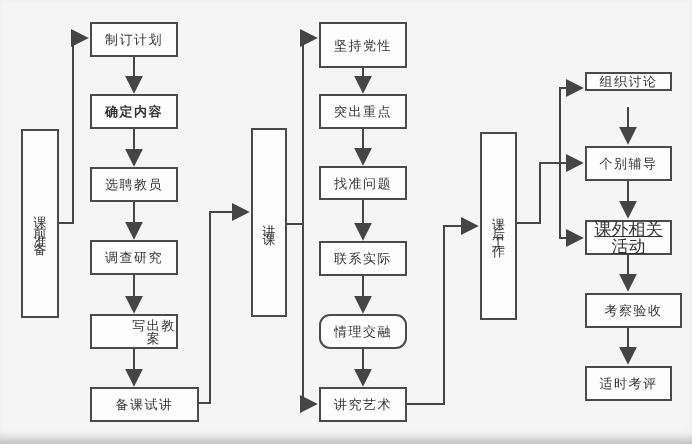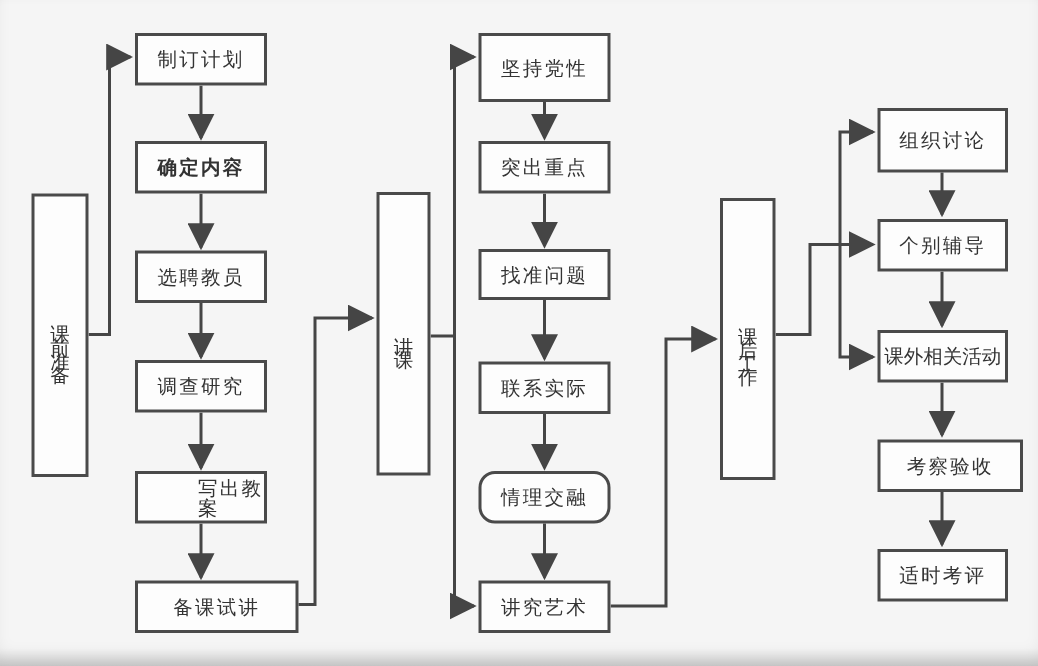--- a/index.html
+++ b/index.html
@@ -21,25 +21,27 @@
     position:absolute;
     box-sizing:border-box;
     border:2px solid #4a4a4a;
     background:#fdfdfd;
     color:#333;
     display:flex;
     align-items:center;
     justify-content:center;
     font-size:13px;
     letter-spacing:1.5px;
+    text-align:center;
     line-height:1;
   }
   .node.small{
-    font-size:13px;
+    font-size:17px;
     letter-spacing:0;
+    text-decoration:underline;
   }
   .node.stage{
     writing-mode:vertical-lr;
     text-orientation:upright;
     letter-spacing:9px;
     font-size:13px;
   }
   .bottom-shade{
     position:absolute;left:0;bottom:0;width:100%;height:12px;
     background:linear-gradient(to bottom, rgba(0,0,0,0), rgba(0,0,0,0.10));
@@ -102,20 +104,20 @@
   <div class="node" style="left:90px;top:314px;width:88px;height:35px;padding-left:40px;">写出教案</div>
   <div class="node" style="left:90px;top:387px;width:109px;height:35px;">备课试讲</div>
 
   <div class="node" style="left:319px;top:22px;width:88px;height:46px;">坚持党性</div>
   <div class="node" style="left:319px;top:94px;width:88px;height:35px;">突出重点</div>
   <div class="node" style="left:319px;top:166px;width:88px;height:34px;">找准问题</div>
   <div class="node" style="left:319px;top:241px;width:88px;height:35px;">联系实际</div>
   <div class="node" style="left:319px;top:314px;width:88px;height:35px;border-radius:11px;">情理交融</div>
   <div class="node" style="left:319px;top:387px;width:88px;height:35px;">讲究艺术</div>
 
-  <div class="node" style="left:585px;top:72px;width:87px;height:43px;">组织讨论</div>
+  <div class="node" style="left:585px;top:72px;width:87px;height:19px;">组织讨论</div>
   <div class="node" style="left:585px;top:146px;width:87px;height:35px;">个别辅导</div>
   <div class="node small" style="left:585px;top:220px;width:87px;height:35px;">课外相关活动</div>
   <div class="node" style="left:585px;top:293px;width:97px;height:35px;">考察验收</div>
   <div class="node" style="left:585px;top:366px;width:87px;height:35px;">适时考评</div>
 
   <div class="bottom-shade"></div>
 </div>
 
 </body></html>

